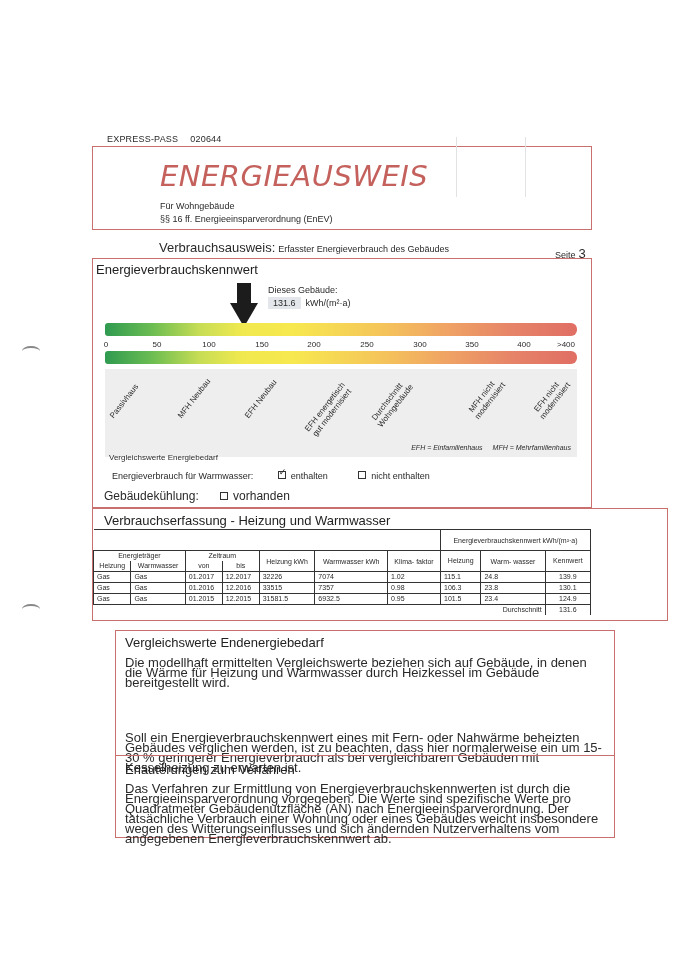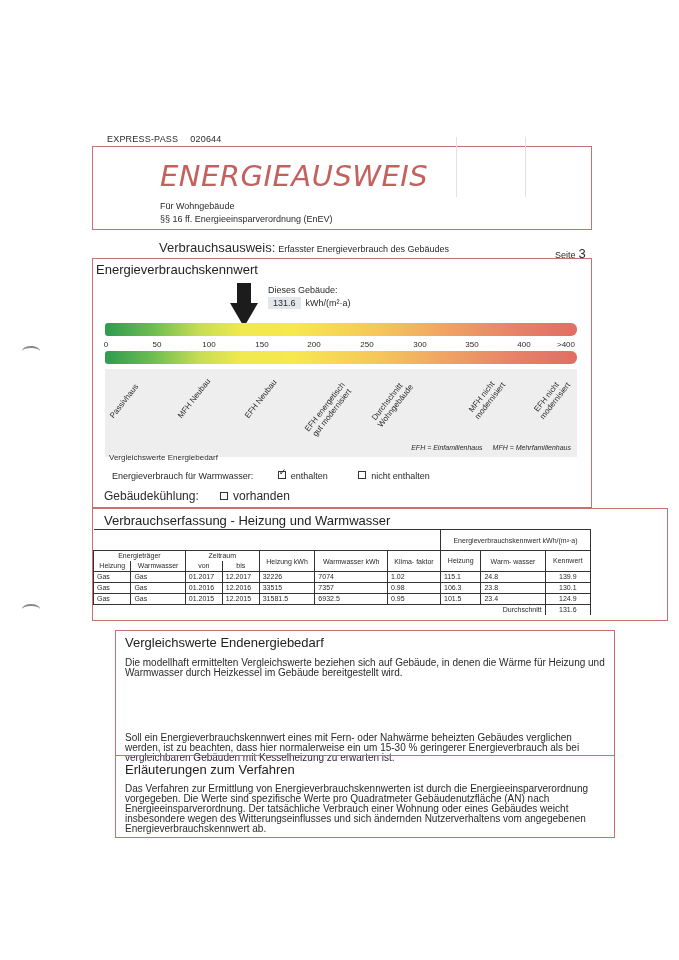--- a/index.html
+++ b/index.html
@@ -51,21 +51,21 @@
 
   .sec2 { left: 92px; top: 508px; width: 576px; height: 113px; }
   table.t { position: absolute; left: 0; top: 20px; width: 498px; border-collapse: collapse; font-size: 7px; }
   table.t td { border: 1px solid #333; padding: 0 3px; height: 10px; line-height: 10px; }
   table.t td.c { text-align: center; }
   table.t .nb { border: none; }
   .hdr-top td { height: 10px; }
 
   .sec3 { left: 92px; top: 630px; width: 500px; height: 208px; margin-left: 23px; }
   .sec3 .divider { position: absolute; left: 0; top: 124px; width: 100%; border-top: 1.5px solid #c9706e; }
-  .p { position: absolute; left: 9px; width: 480px; font-size: 10px; line-height: 10px; }
+  .p { position: absolute; left: 9px; width: 480px; font-size: 13px; line-height: 10px; }
 </style>
 </head>
 <body>
 
 <div class="punch" style="left:22px; top:346px;"></div>
 <div class="punch" style="left:22px; top:604px;"></div>
 
 <div class="abs pass">
   <span>EXPRESS-PASS</span><span>020644</span>
 </div>

